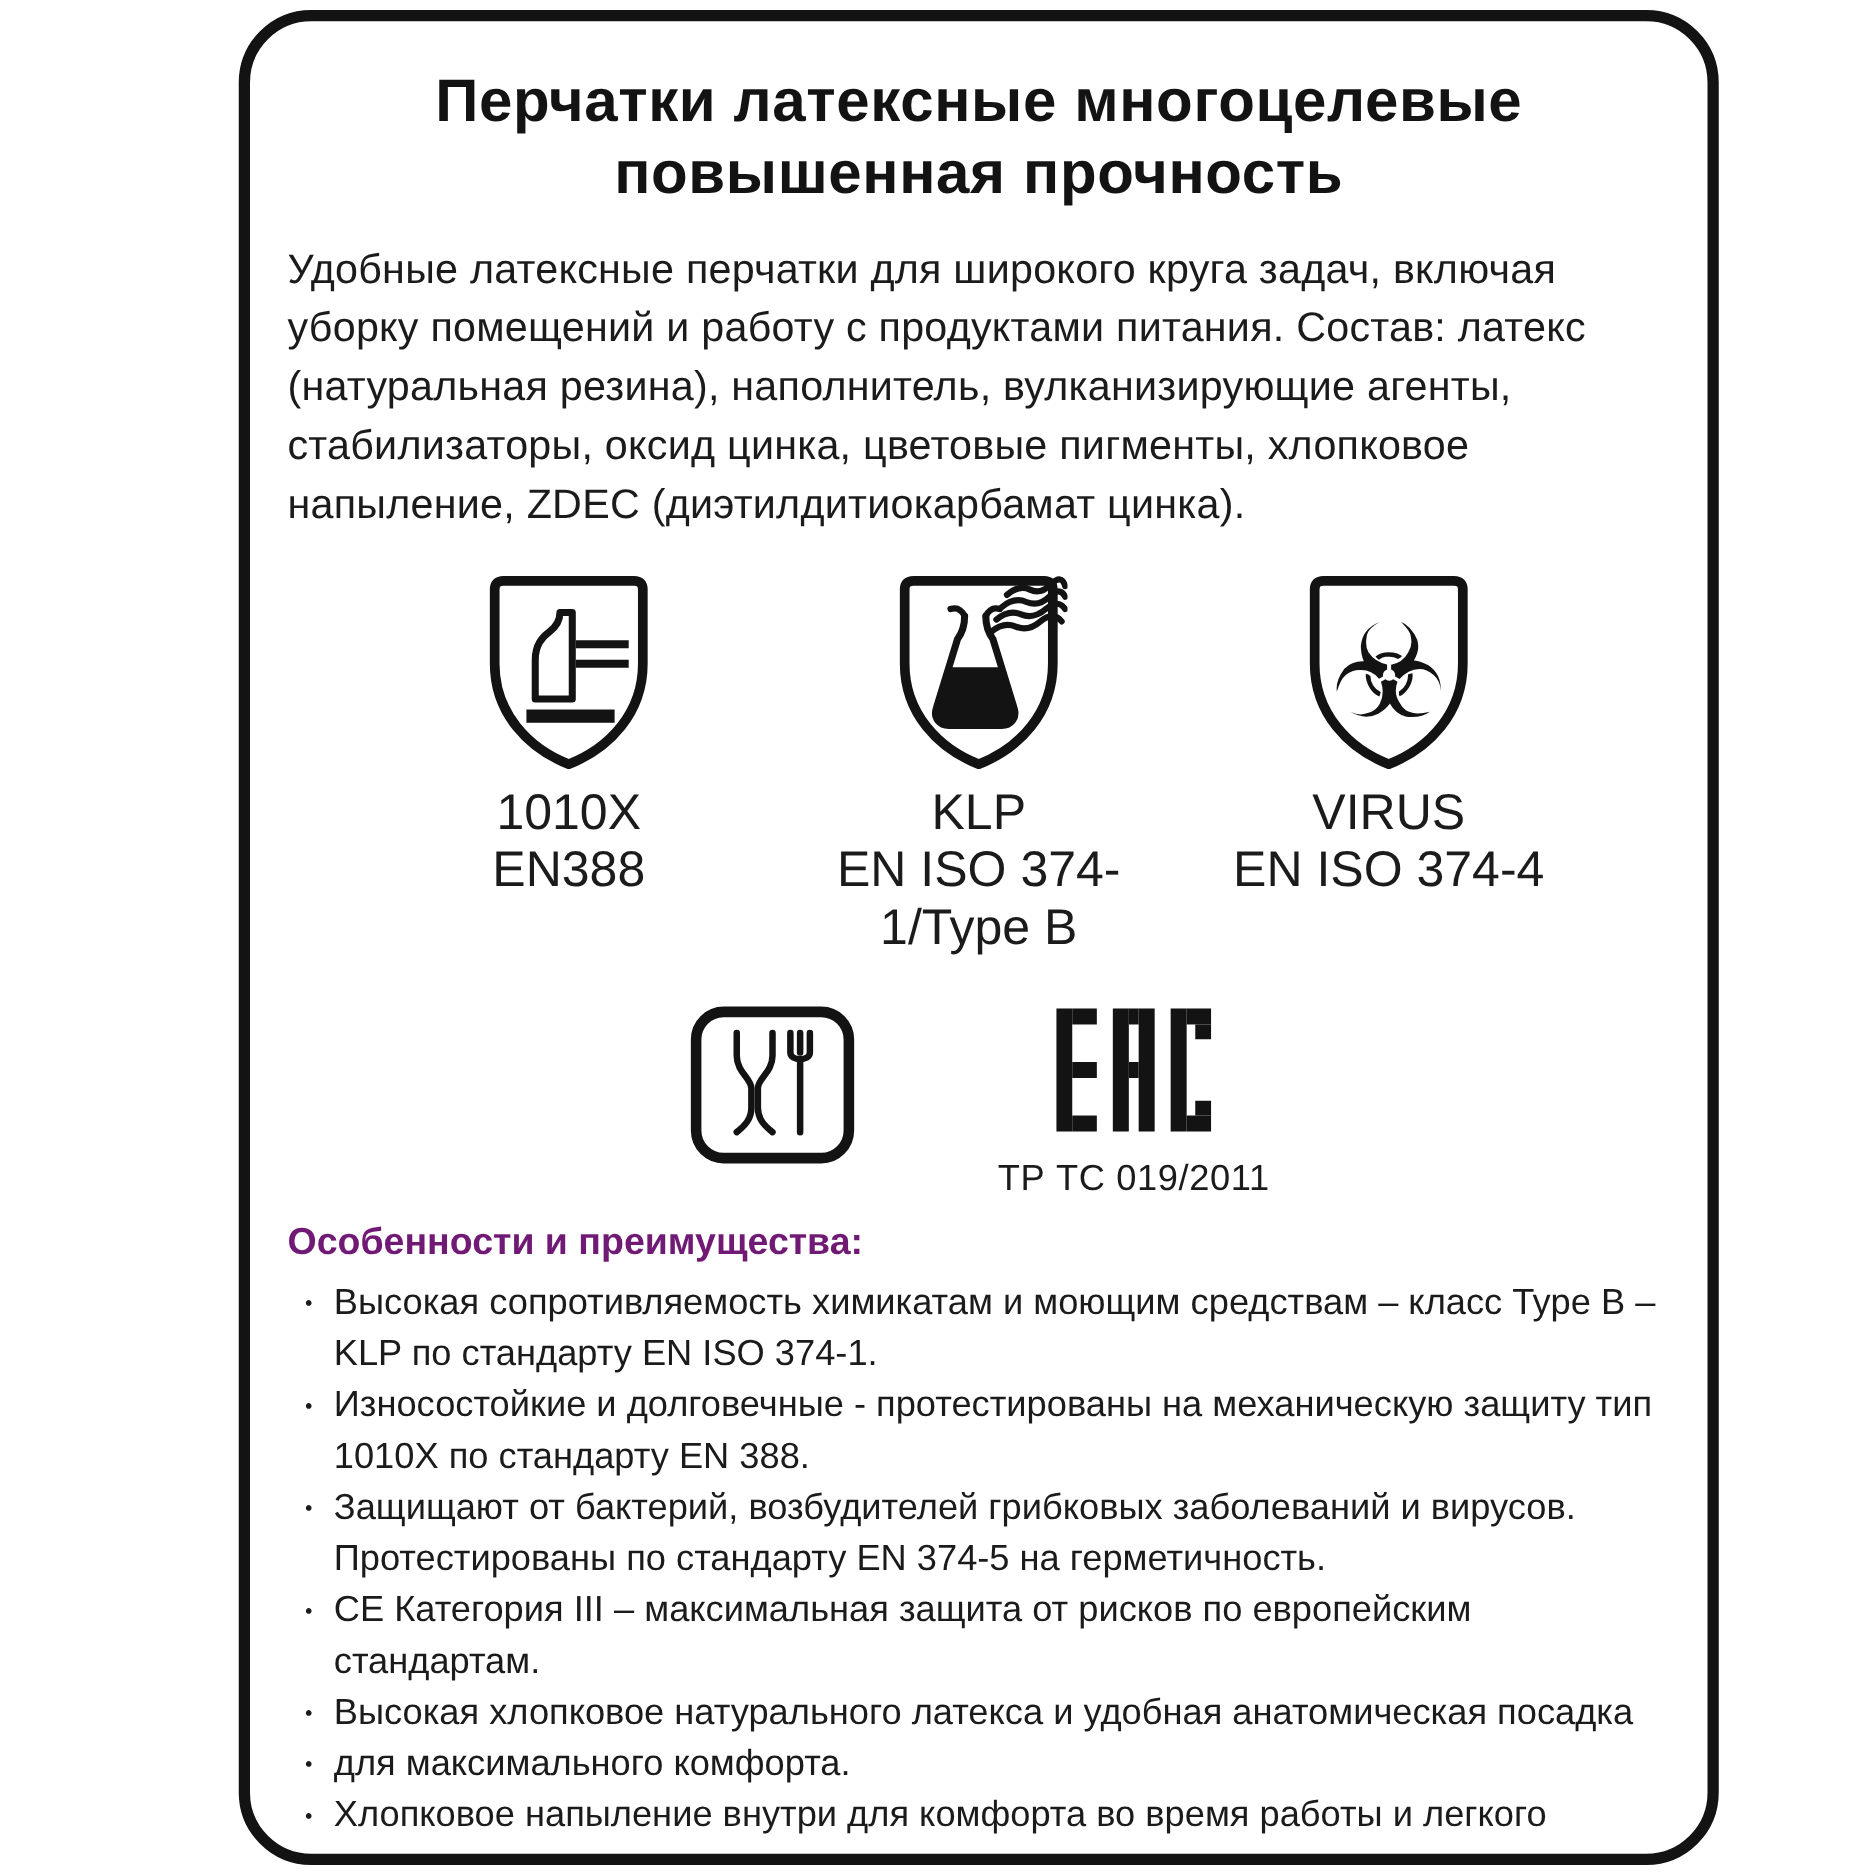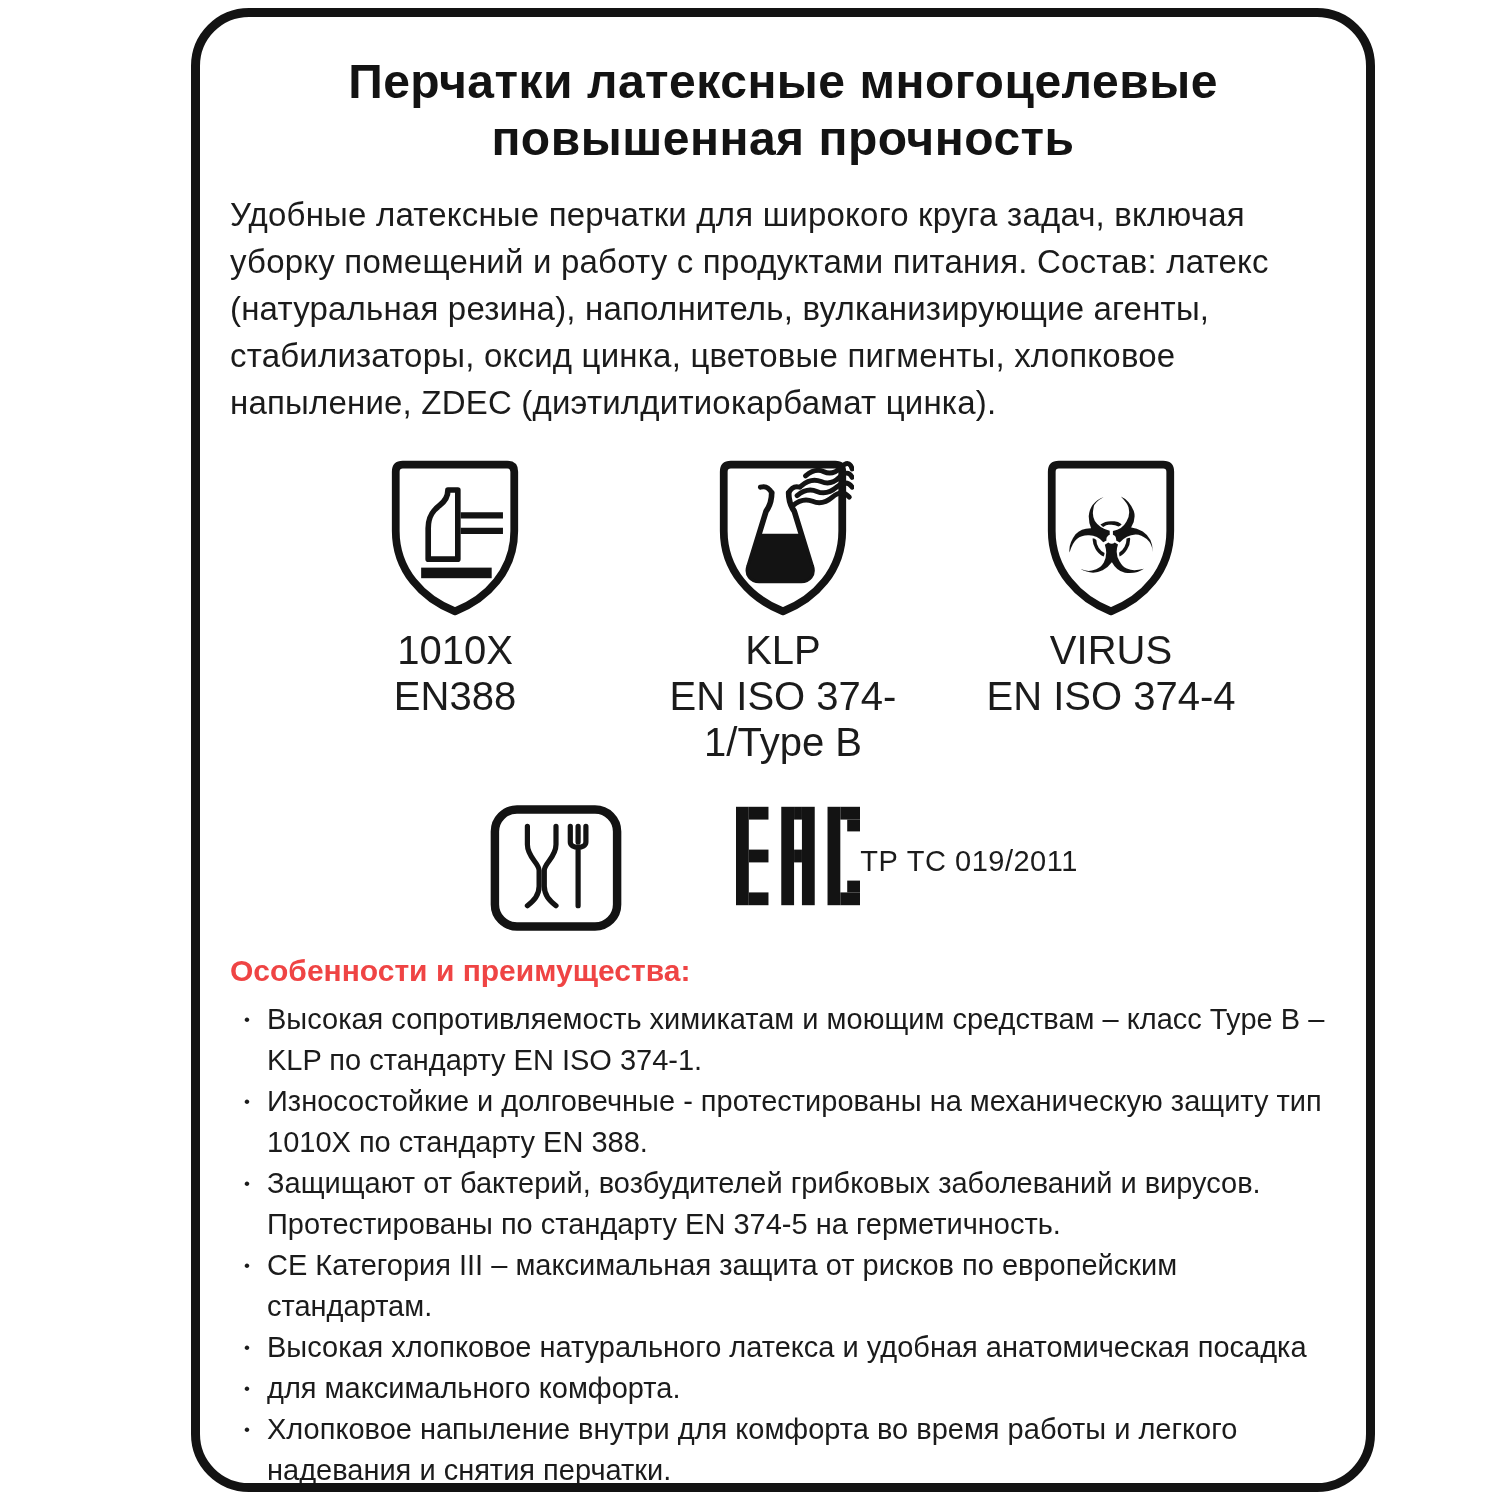--- a/index.html
+++ b/index.html
@@ -41,26 +41,26 @@
     display: flex; flex-direction: column; align-items: center;
   }
   .cert svg.shield { width: 142px; height: 158px; }
   .cert-labels { margin-top: 10px; text-align: center; font-size: 40px; line-height: 46px; color: #1b1b1b; }
   .marks-row {
     margin-top: 30px;
     display: flex; justify-content: center; align-items: flex-start;
     gap: 112px;
   }
   .mark-food svg { width: 136px; height: 130px; margin-top: 8px; }
-  .mark-eac { display: flex; flex-direction: row; align-items: center; }
+  .mark-eac { display: flex; flex-direction: column; align-items: center; }
   .mark-eac svg { width: 124px; height: 122px; }
   .eac-caption { margin-top: 10px; font-size: 29px; color: #1b1b1b; letter-spacing: 0.5px; }
   .features { margin-top: 14px; }
   .features-heading {
-    font-size: 30px; font-weight: bold; color: #ef4444; line-height: 40px;
+    font-size: 30px; font-weight: bold; color: #701a75; line-height: 40px;
     margin: 0;
   }
   .features-list {
     list-style: none; margin: 8px 0 0 0; padding: 0;
     font-size: 29px; line-height: 41px; color: #1b1b1b;
   }
   .features-list li {
     position: relative;
     padding-left: 37px;
   }

